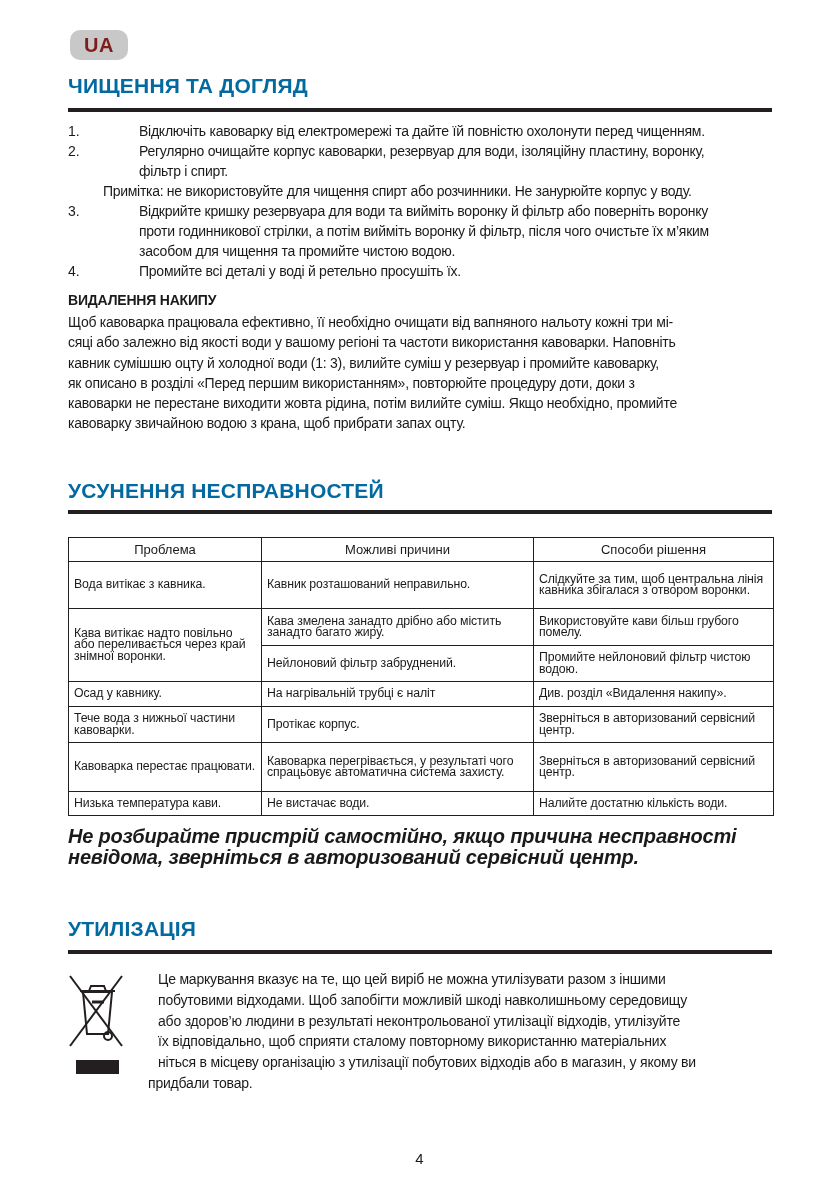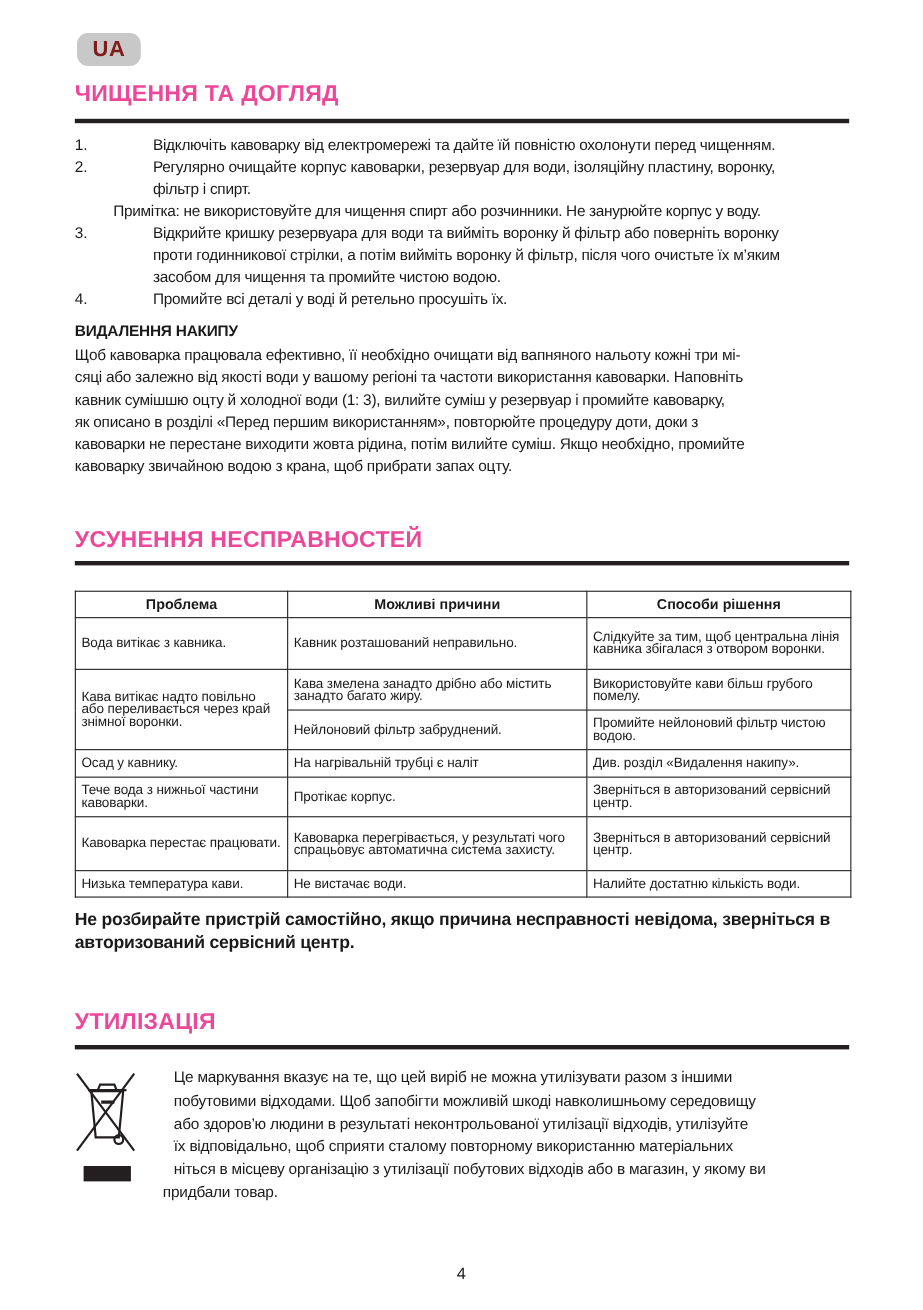--- a/index.html
+++ b/index.html
@@ -8,52 +8,52 @@
     font-family: "Liberation Sans", "DejaVu Sans", sans-serif; color: #1a1a1a;
   }
   .badge {
     position: absolute; left: 70px; top: 30px; width: 58px; height: 30px;
     background: #c8c8c8; border-radius: 10px; color: #7f1d1d;
     font-weight: bold; font-size: 20px; line-height: 30px; text-align: center;
     letter-spacing: 0.5px;
   }
   .h1 {
     position: absolute; left: 68px; font-weight: bold; font-size: 21px;
-    letter-spacing: 0.2px; color: #ec4899; margin: 0;
+    letter-spacing: 0.2px; color: #0369a1; margin: 0;
   }
   .rule { position: absolute; left: 68px; width: 704px; height: 4px; background: #231f20; }
 
   .olist { position: absolute; left: 68px; top: 121px; width: 710px; font-size: 14px; line-height: 20px; }
   .olist .item { display: flex; }
   .olist .num { width: 35px; flex: none; }
   .olist .txt { flex: 1; letter-spacing: -0.25px; margin-left: 36px; }
   .olist .note { padding-left: 35px; letter-spacing: -0.3px; }
 
   .subhead { position: absolute; left: 68px; top: 292px; font-weight: bold; font-size: 14px; letter-spacing: -0.2px; }
   .para { position: absolute; left: 68px; top: 312px; width: 710px; font-size: 14px; line-height: 20.3px; letter-spacing: -0.25px; }
 
   table.ts {
     position: absolute; left: 68px; top: 537px; width: 705px;
     border-collapse: collapse; font-size: 12.3px; line-height: 11.5px; table-layout: fixed;
   }
   table.ts th, table.ts td { border: 1px solid #231f20; padding: 0 5px; vertical-align: middle; text-align: left; }
-  table.ts th { font-weight: bold; text-align: center; height: 23px; font-size: 13px; }
+  table.ts th { font-weight: normal; text-align: center; height: 23px; font-size: 13px; }
   table.ts td { letter-spacing: -0.1px; }
   col.c1 { width: 193px; } col.c2 { width: 272px; } col.c3 { width: 240px; }
   tr.r1 td { height: 46px; }
   tr.r2a td { height: 36px; }
   tr.r2b td { height: 35px; }
   tr.r3 td { height: 24px; margin-left: 42px; }
   tr.r4 td { height: 35px; }
   tr.r5 td { height: 48px; }
   tr.r6 td { height: 23px; }
 
   .warn {
     position: absolute; left: 68px; top: 826px; width: 710px;
-    font-weight: bold; font-size: 16px; line-height: 21px; letter-spacing: -0.2px;
+    font-weight: bold; font-style: italic; font-size: 20px; line-height: 21px; letter-spacing: -0.2px;
   }
 
   .weee-icon { position: absolute; left: 68px; top: 972px; width: 56px; height: 80px; }
   .weee-bar { position: absolute; left: 76px; top: 1060px; width: 43px; height: 14px; background: #231f20; }
   .disposal {
     position: absolute; left: 148px; top: 969px; width: 630px;
     font-size: 14px; line-height: 20.8px; letter-spacing: -0.2px;
   }
   .disposal .ln { white-space: nowrap; }
   .disposal .ind { padding-left: 10px; }

